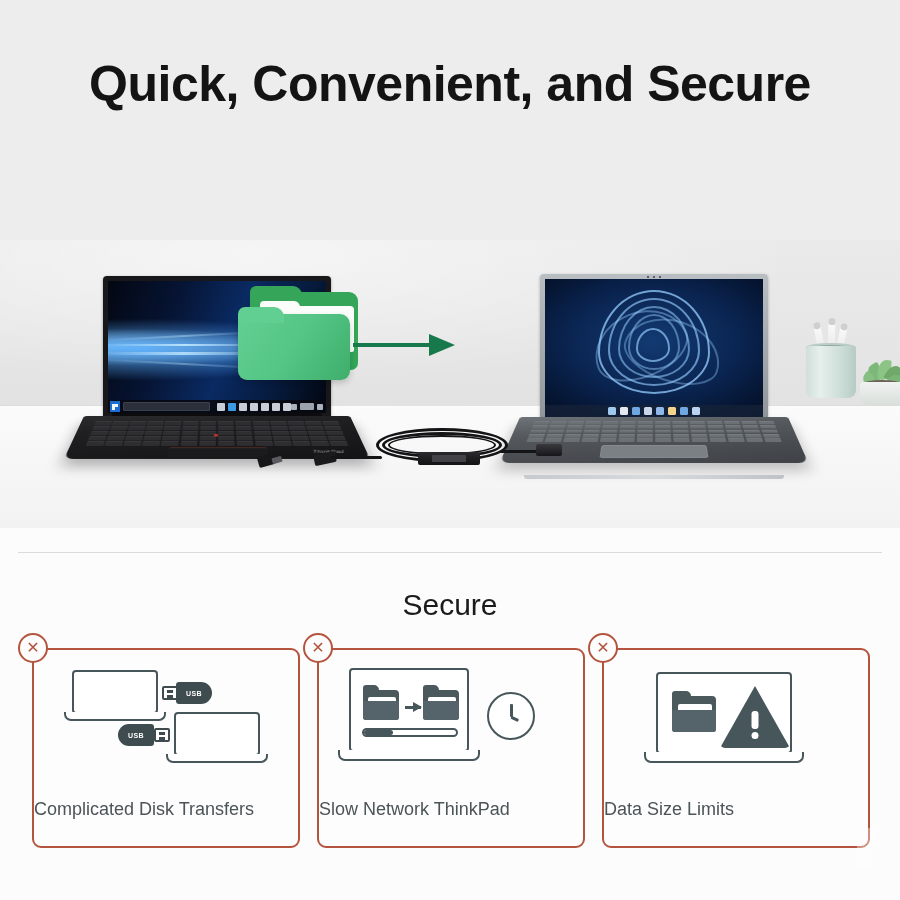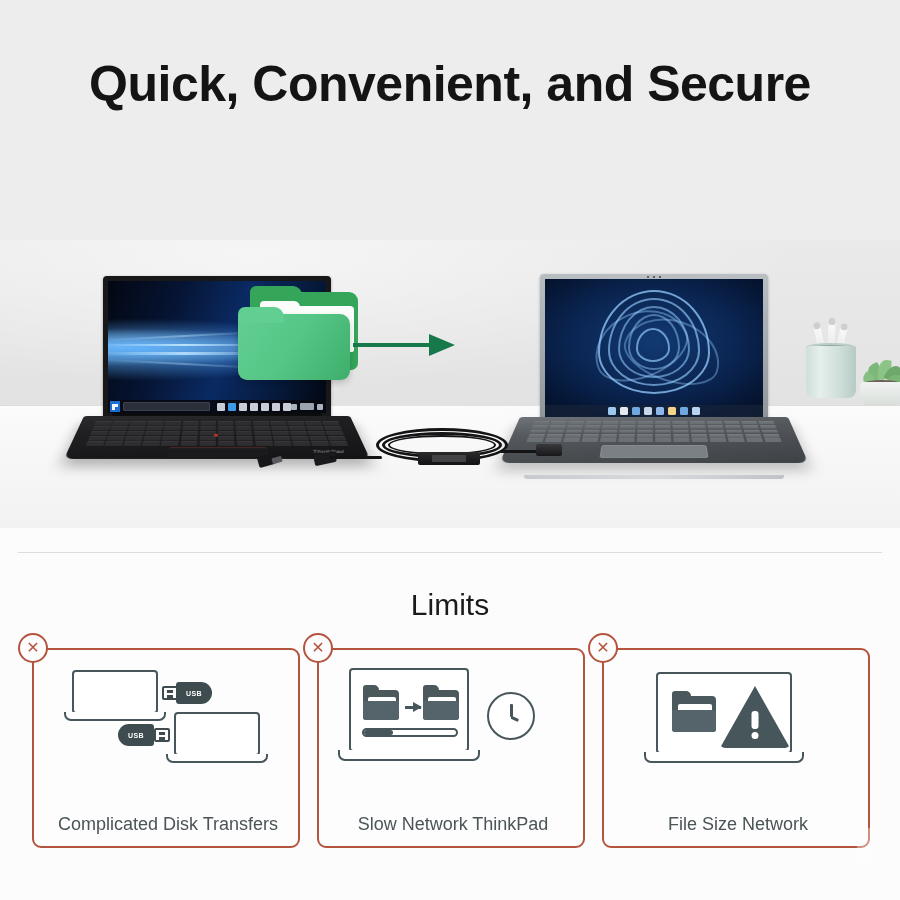--- a/index.html
+++ b/index.html
@@ -219,21 +219,21 @@
 
   .cards { position:absolute; left:0; top:648px; width:900px; height:205px; }
   .card { position:absolute; top:0; width:268px; height:200px;
           border:2px solid #b5543e; border-radius:9px; background:#fdfdfd; }
   .card.c1 { left:32px; } .card.c2 { left:317px; } .card.c3 { left:602px; }
   .badge { position:absolute; left:-16px; top:-17px; width:30px; height:30px;
           border:2px solid #b5543e; border-radius:50%; background:#fdfdfd;
           display:flex; align-items:center; justify-content:center;
           font-size:16px; color:#b5543e; line-height:1; font-weight:400; }
   .card-art { position:absolute; left:0; top:16px; width:268px; height:118px; }
-  .card-cap { position:absolute; left:0; bottom:11px; width:268px; text-align:center;
+  .card-cap { position:absolute; left:0; bottom:26px; width:268px; 
           font-size:18px; color:#4b5457; }
 
   
   .mini-lap { position:absolute; }
   .ml-lid { position:absolute; left:0; top:0; border:2.5px solid #46565a;
           border-radius:4px; background:#fff; }
   .ml-foot { position:absolute; left:-9%; border:2.5px solid #46565a;
           border-top:none; border-radius:0 0 7px 7px; background:#fff; }
   .usb { position:absolute; }
   .usb .cap { position:absolute; left:14px; top:0; width:36px; height:22px;
@@ -586,21 +586,21 @@
         <div class="leaf l3"></div>
       <div class="leaf l4"></div>
         <div class="leaf l5"></div>
       <div class="soil"></div>
       <div class="pot"></div>
     </div>
   </div>
 
   <div class="divider"></div>
 
-  <div class="without-title">Limits</div>
+  <div class="without-title">Secure</div>
 
   <div class="cards">
 
     <div class="card c1">
       <div class="badge">✕</div>
       <div class="card-art">
         <div class="mini-lap" style="left:38px;top:4px;width:86px;height:52px;">
           <div class="ml-lid" style="width:86px;height:44px;"></div>
           <div class="ml-foot" style="top:42px;width:102px;height:9px;"></div>
         </div>
@@ -658,21 +658,21 @@
               <u></u>
             </div>
           <div class="warn" style="left:64px;top:14px;">
             <div class="warn-tri">
               <div class="warn-bang"></div>
               <div class="warn-dot"></div>
             </div>
           </div>
         </div>
       </div>
-      <div class="card-cap">File Size Network</div>
+      <div class="card-cap">Data Size Limits</div>
     </div>
   </div>
 
   <div class="watermark">
     <div class="wm-b"></div>
       <div class="wm-c"></div>
   </div>
 
 </div>
 

